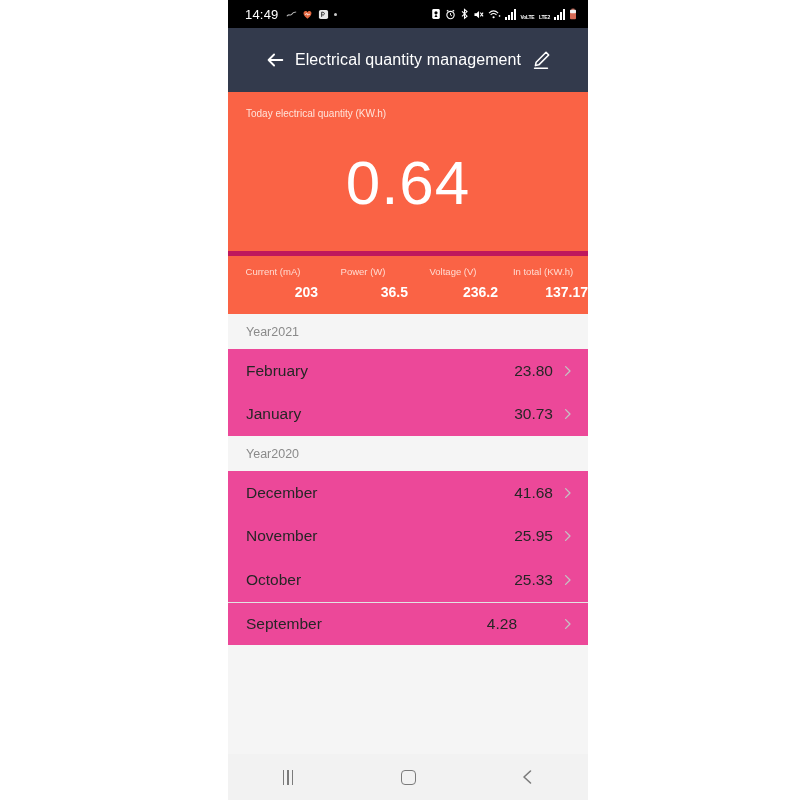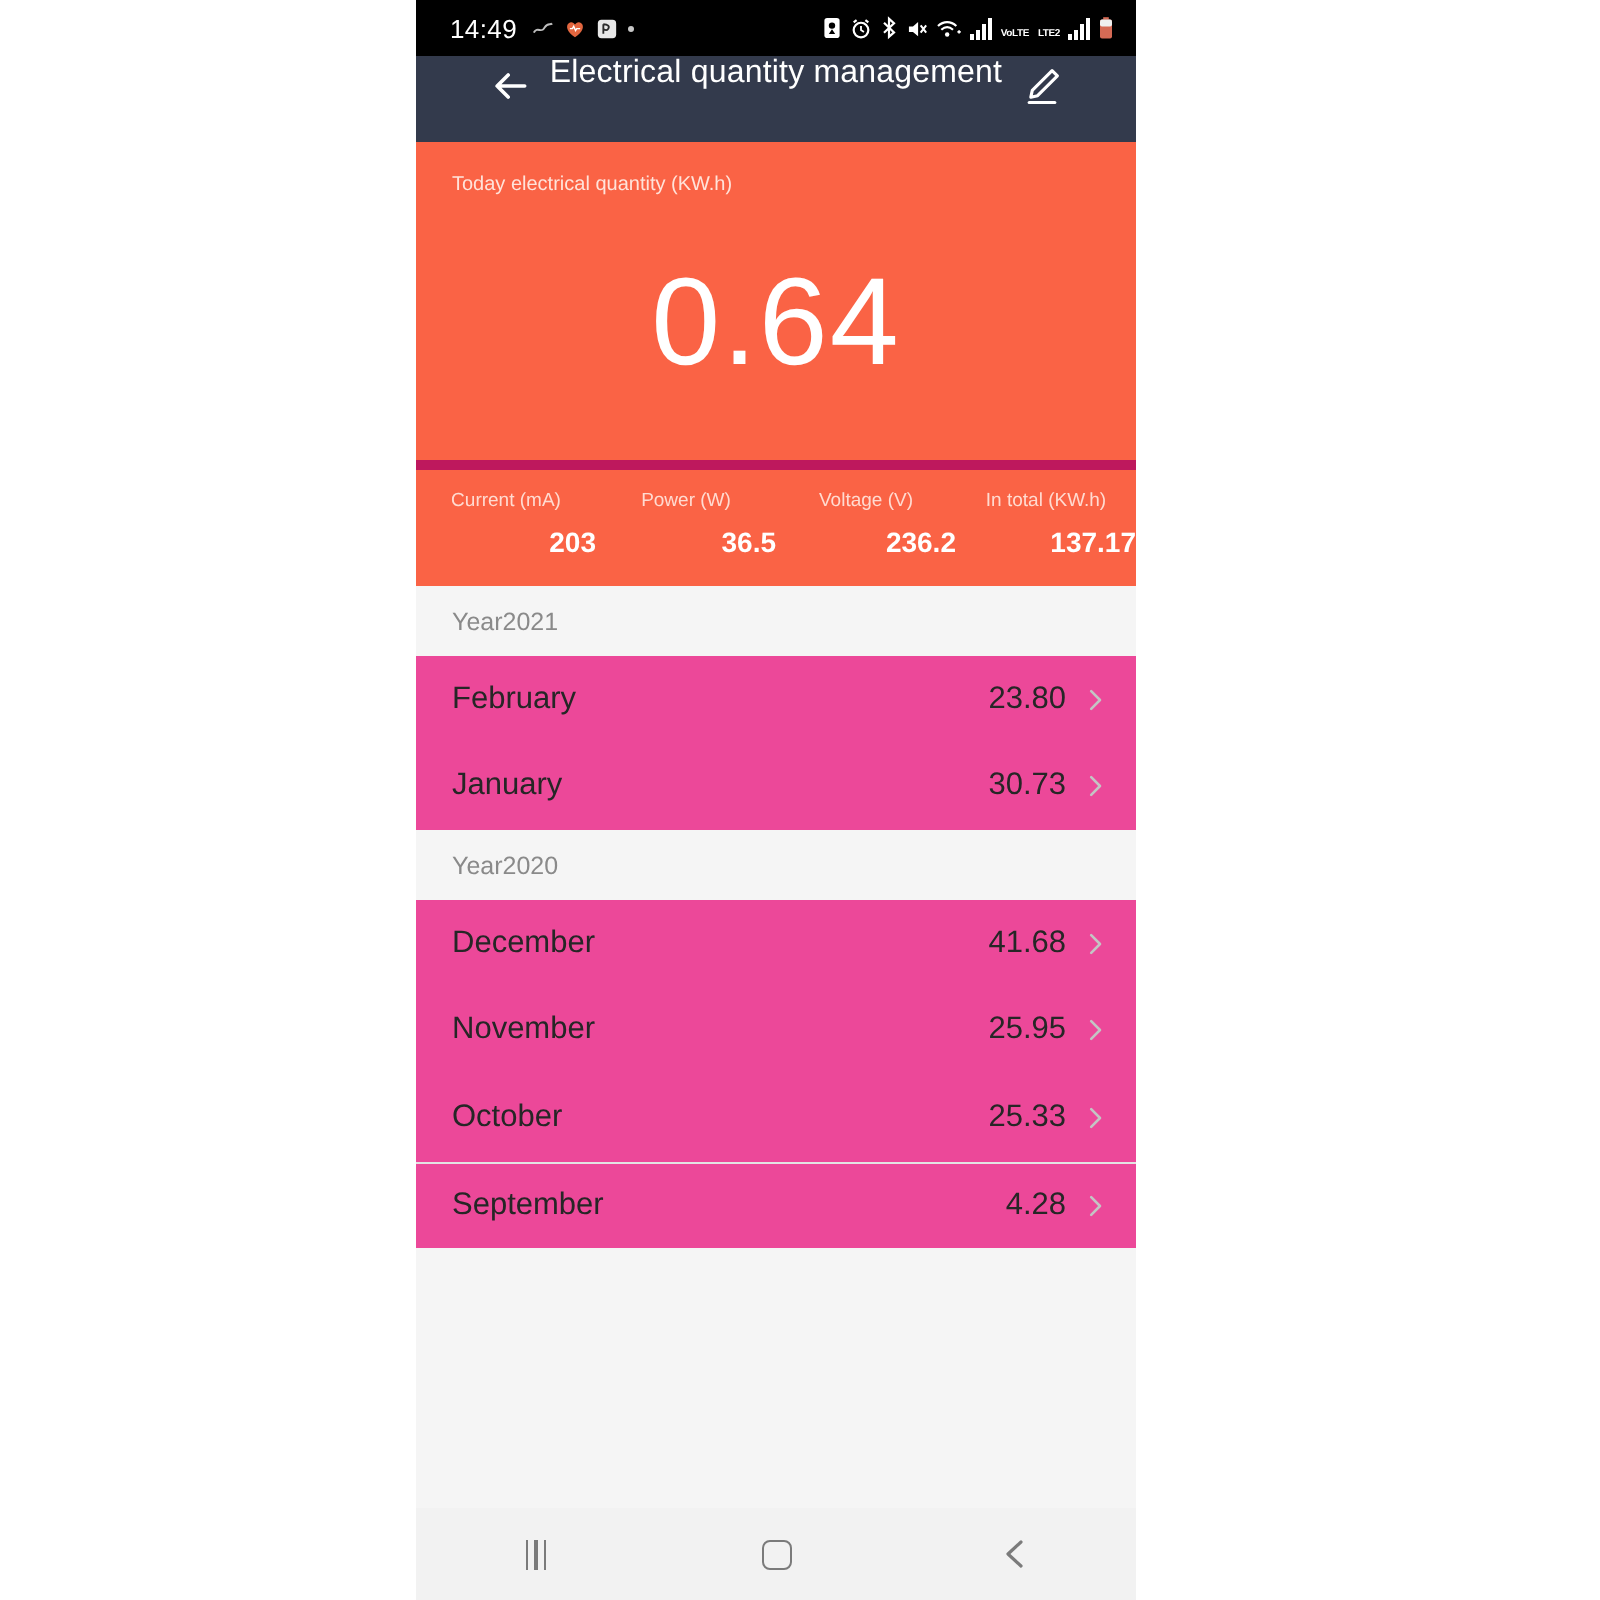--- a/index.html
+++ b/index.html
@@ -9,21 +9,21 @@
     font-family: "Liberation Sans", sans-serif;
     overflow: hidden;
   }
   .page {
     position: relative;
     width: 800px; height: 800px;
     background: #ffffff;
   }
   .phone {
     position: absolute;
-    left: 208px; top: 0;
+    left: 228px; top: 0;
     width: 360px; height: 800px;
     background: #ffffff;
     display: flex;
     flex-direction: column;
     overflow: hidden;
   }
 
   
   .statusbar {
     height: 28px;
@@ -60,24 +60,24 @@
   }
   .bars { display: flex; align-items: flex-end; gap: 1px; height: 11px; }
   .bars i { display:block; width: 2px; background: #ffffff; }
   .bars i:nth-child(1){height:3px}
   .bars i:nth-child(2){height:5px}
   .bars i:nth-child(3){height:8px}
   .bars i:nth-child(4){height:11px}
 
   
   .appbar {
-    height: 43px;
+    height: 64px;
     background: #333a4c;
     display: flex;
-    align-items: flex-start;
+    align-items: center;
     padding: 0 32px;
     flex: 0 0 auto;
   }
   .appbar-title {
     flex: 1 1 auto;
     text-align: center;
     color: #ffffff;
     font-size: 16px;
     letter-spacing: .1px;
   }
@@ -141,21 +141,21 @@
   }
   .rows { background: #ffffff; }
   .row {
     height: 43.5px;
     display: flex;
     align-items: center;
     padding: 0 14px 0 18px;
     background: #ec4899;
     cursor: pointer;
   }
-  .row.divided { border-top: 1px solid #e3e3e3; }
+  .row.divided { border-top: 1px solid #e3e3e3; gap: 36px; }
   .row-name {
     flex: 1 1 auto;
     color: #262626;
     font-size: 15.5px;
   }
   .row-value {
     color: #262626;
     font-size: 15.5px;
     margin-right: 9px;
   }

